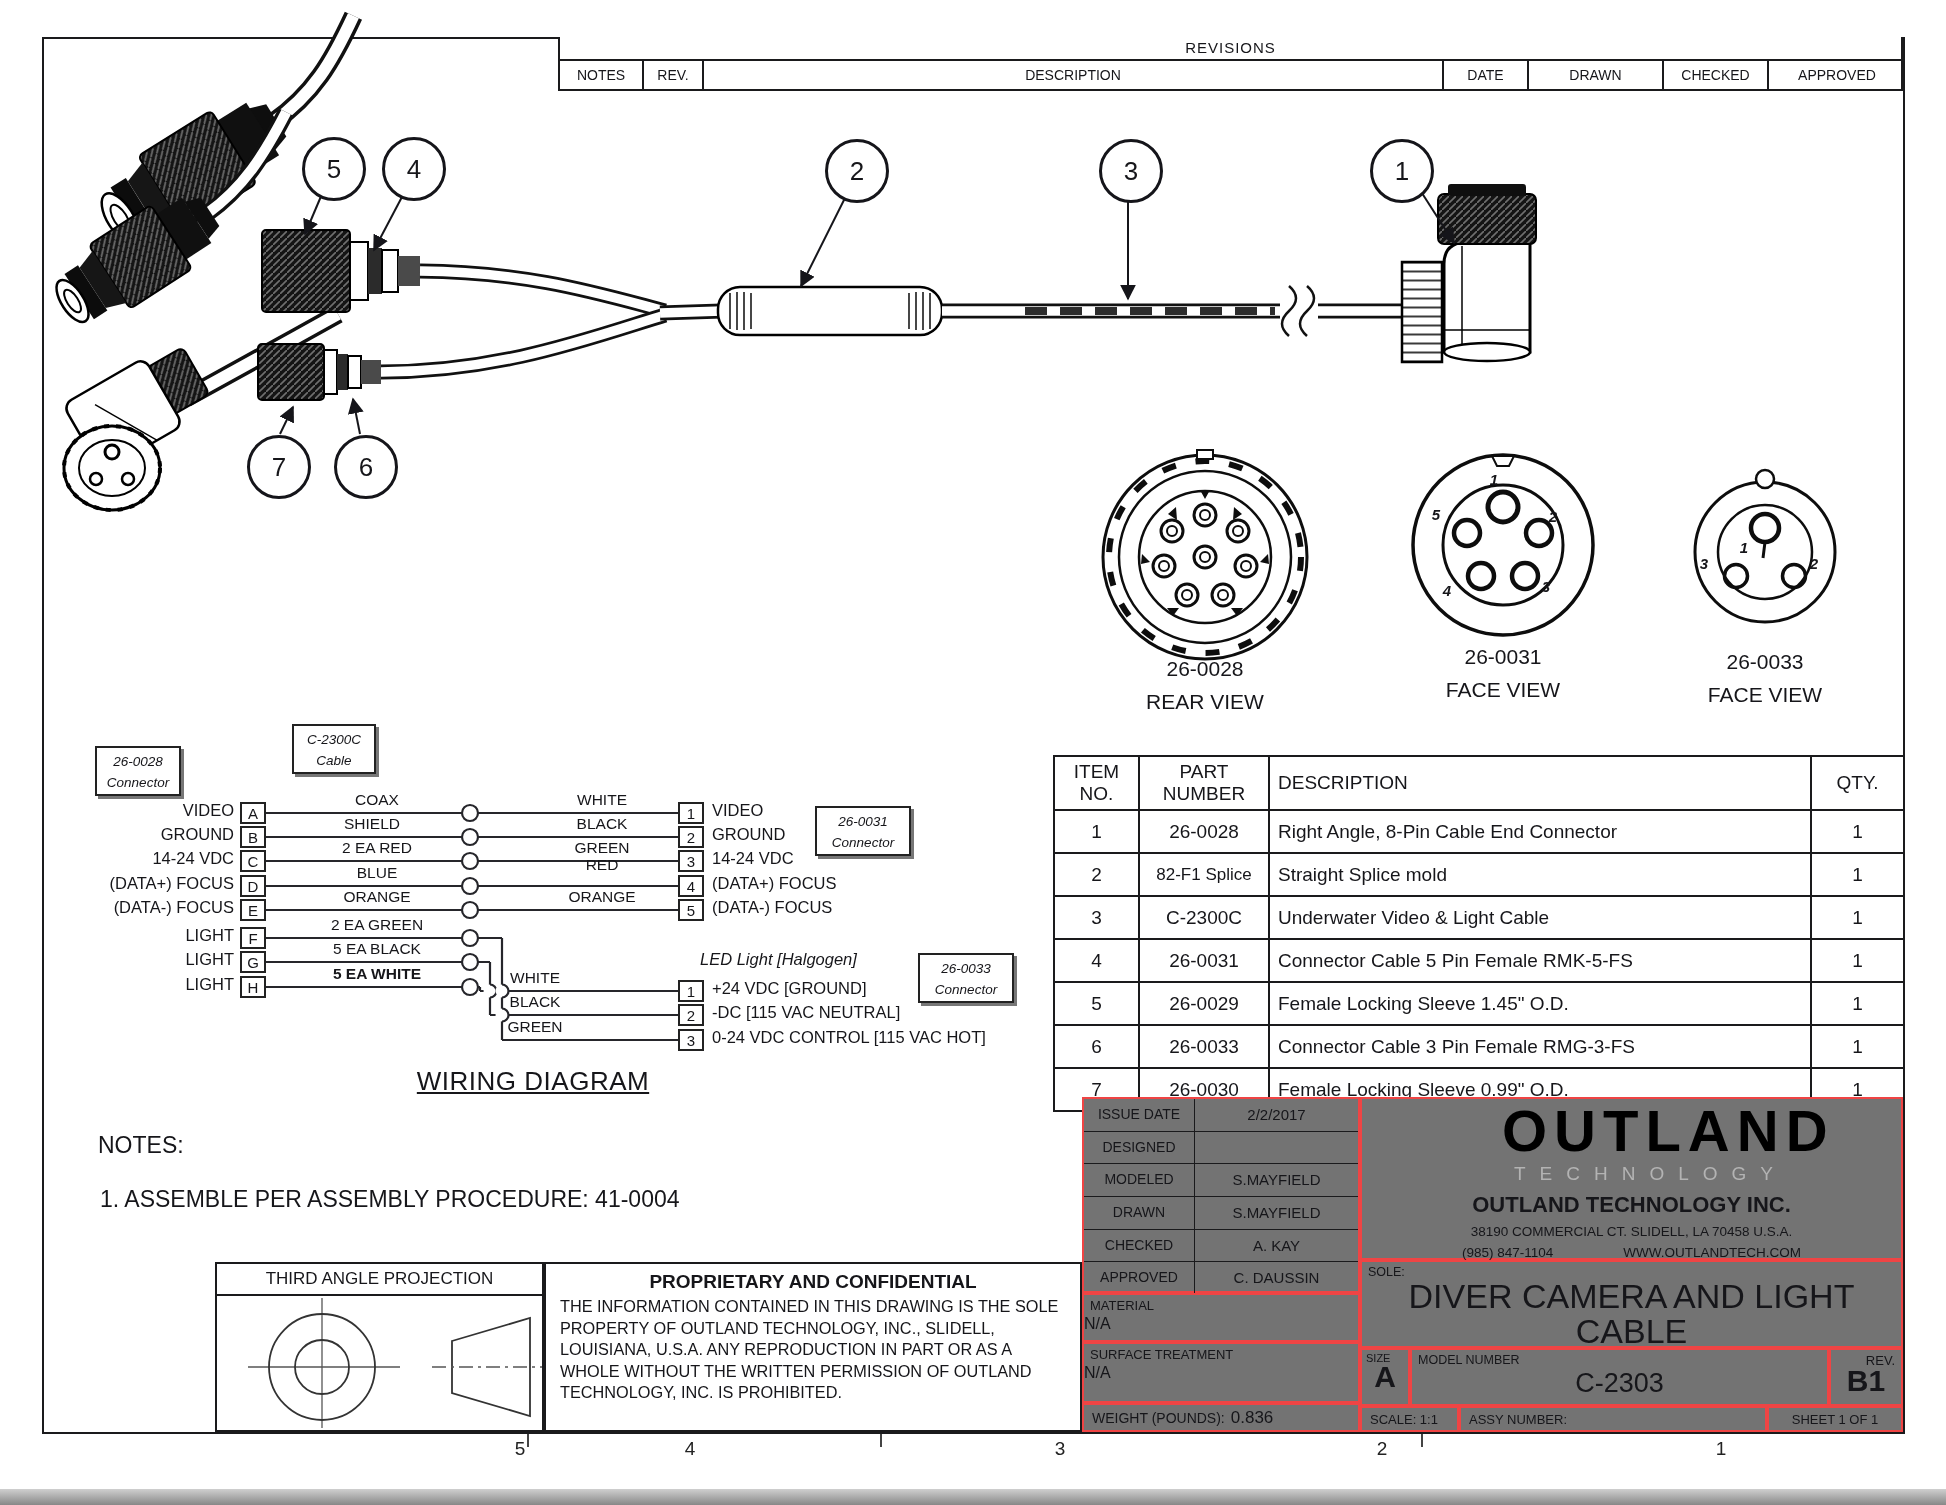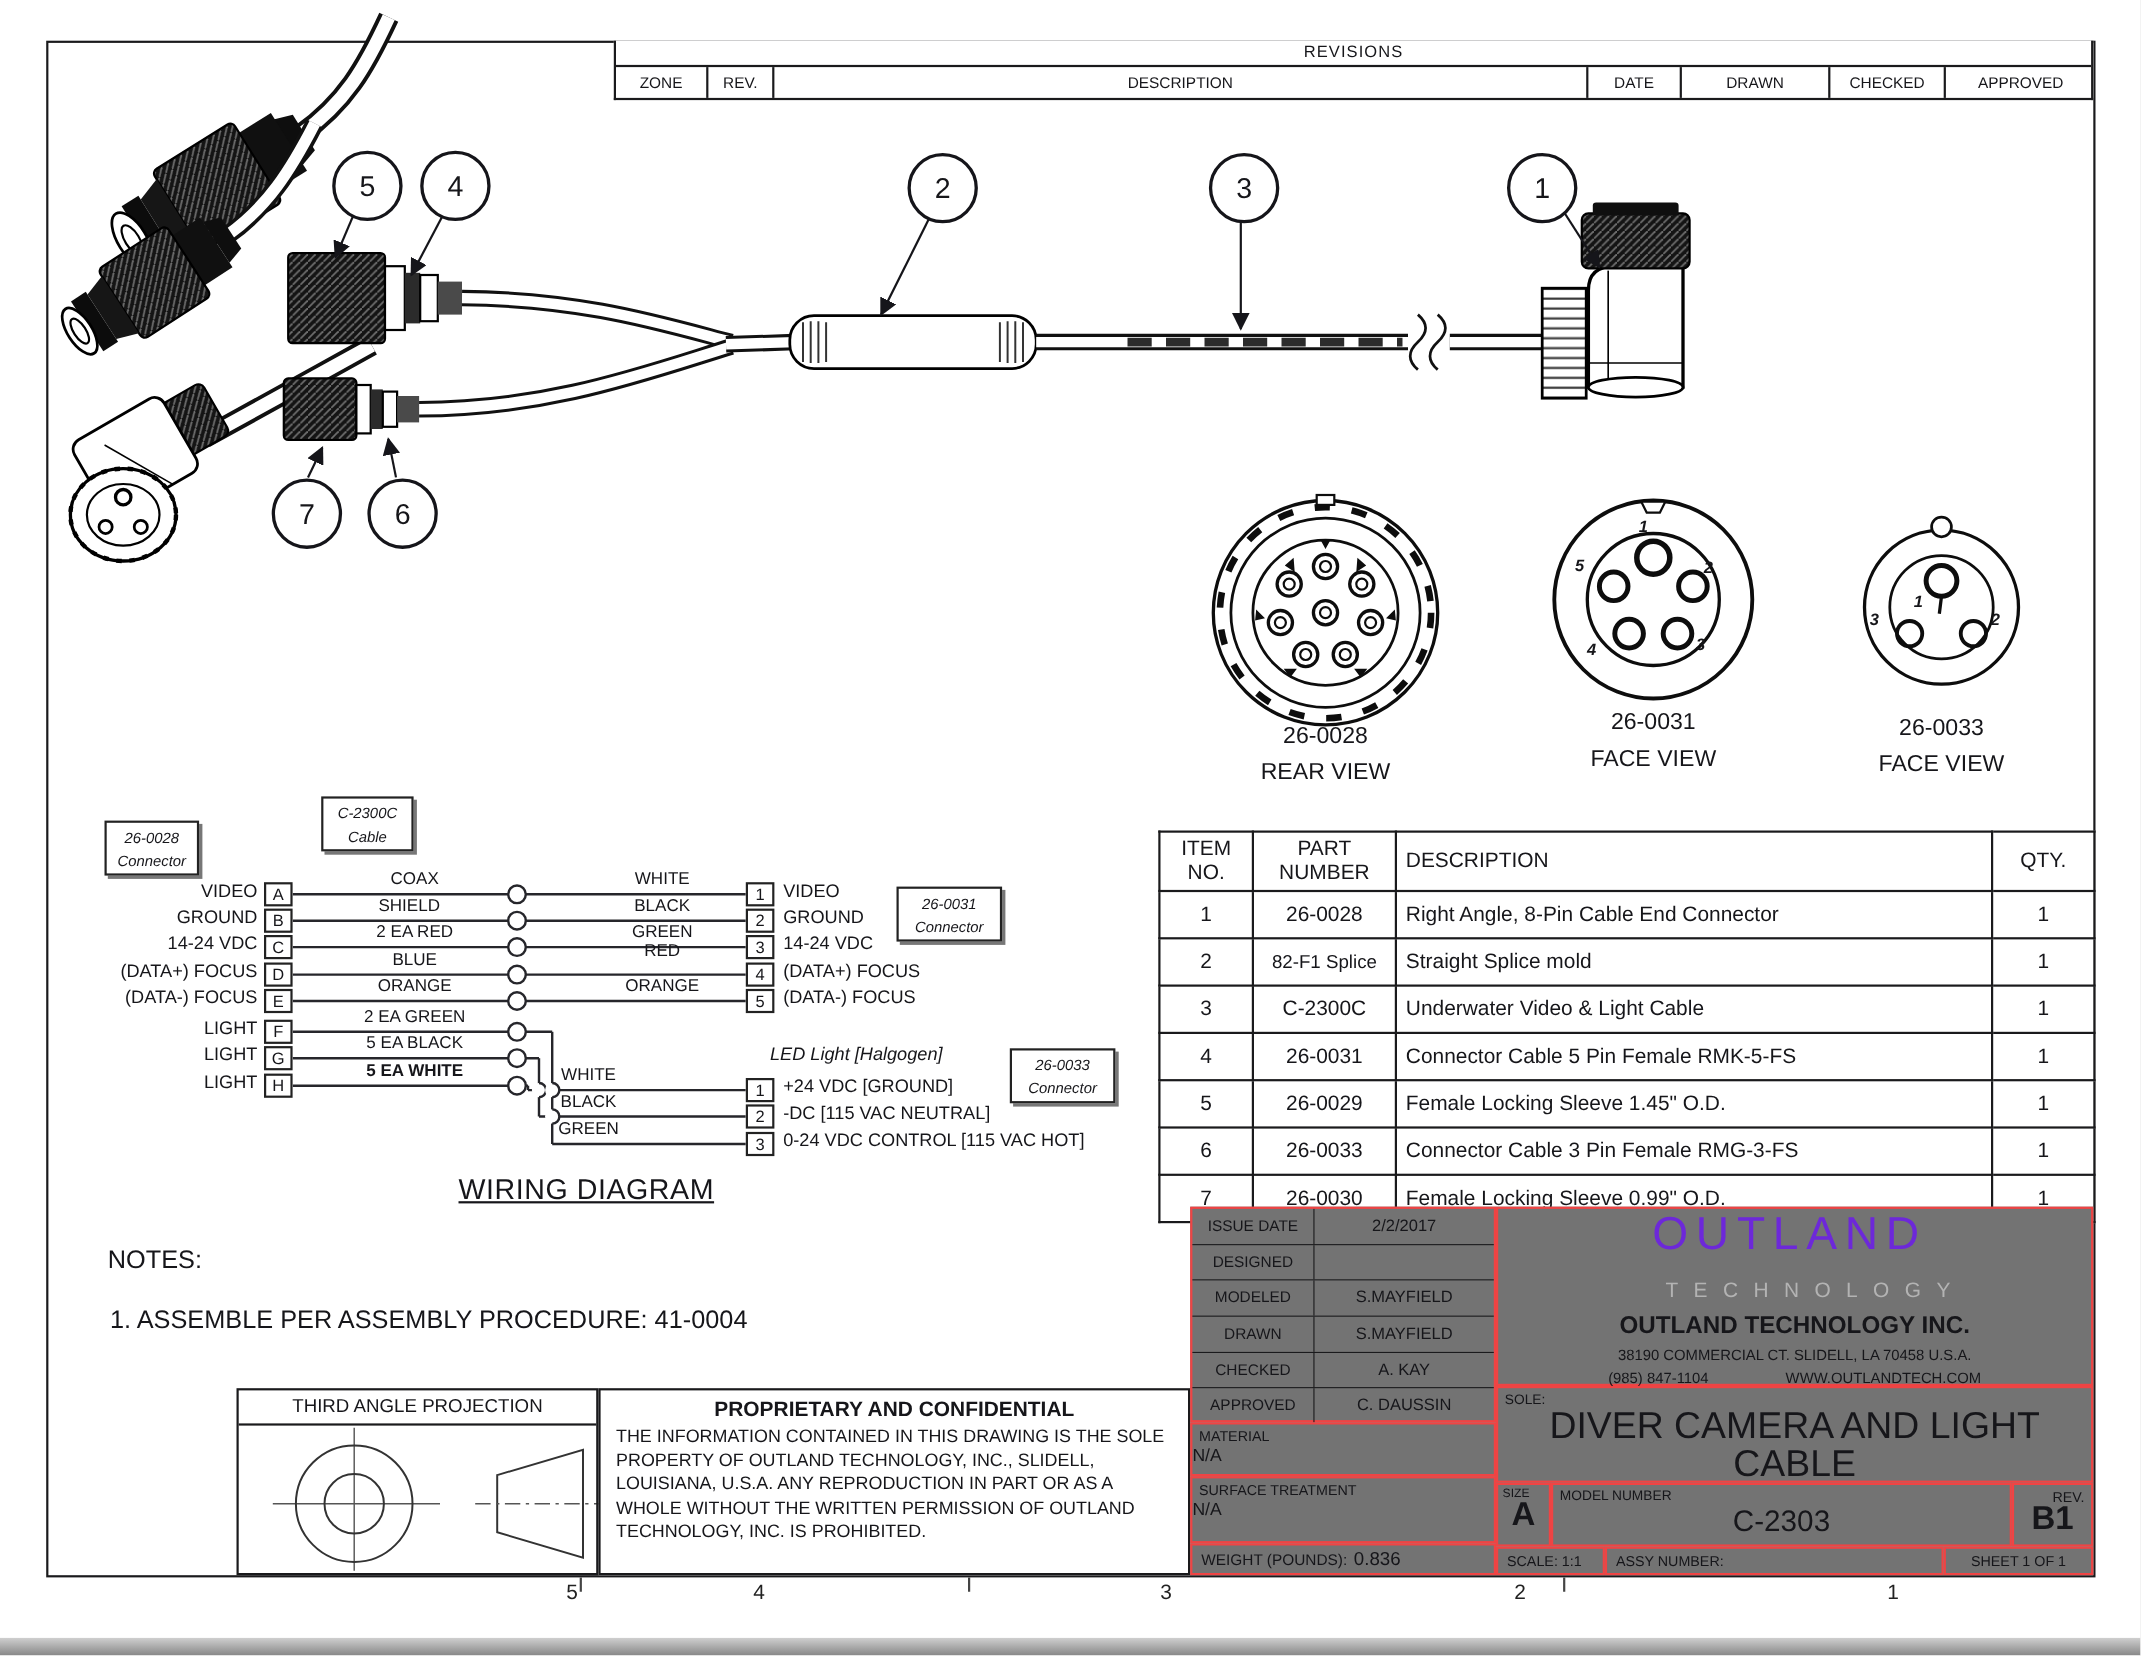--- a/index.html
+++ b/index.html
@@ -62,21 +62,21 @@
   .smallbox{font-size:13px;line-height:23px;padding-left:8px;box-sizing:border-box;}
   .sizelab{font-size:11px;padding:2px 0 0 4px;}
   .sizeval{font-size:30px;font-weight:bold;text-align:center;margin-top:-4px;}
   .modellab{font-size:12.5px;padding:3px 0 0 6px;}
   .modelval{font-size:27px;text-align:center;margin-top:1px;}
   .revlab{font-size:13px;text-align:right;padding:3px 6px 0 0;}
   .revval{font-size:30px;font-weight:bold;text-align:center;margin-top:-4px;}
   .titlelab{font-size:12.5px;padding:3px 0 0 6px;}
   .titleline{font-size:34px;text-align:center;line-height:35px;}
   
-  .logoOut{left:1502px;top:1097px;font-size:42px;font-weight:normal;color:#6d28d9;letter-spacing:7px;z-index:2;}
+  .logoOut{left:1502px;top:1097px;font-size:58px;font-weight:bold;color:#000000;letter-spacing:7px;z-index:2;}
   .logoTech{left:1514px;top:1163px;font-size:19px;color:#b3b3b3;letter-spacing:14px;z-index:3;}
   .coName{left:1360px;top:1192px;width:543px;text-align:center;font-size:22px;font-weight:bold;z-index:3;}
   .coAddr{left:1360px;top:1224px;width:543px;text-align:center;font-size:13.5px;z-index:3;}
   .coPhone{left:1360px;top:1245px;width:543px;display:flex;justify-content:center;gap:70px;font-size:13.5px;z-index:3;}
   .zonenum{position:absolute;top:1438px;width:30px;text-align:center;font-size:19px;color:#222;z-index:2;}
   .graybar{left:0;top:1489px;width:1946px;height:16px;background:linear-gradient(#cfcfcf,#878787);z-index:4;}
 </style>
 </head>
 <body>
 
@@ -294,21 +294,21 @@
       <path d="M1408,1122 h36 M1403,1132 h42 M1401,1142 h44 M1403,1152 h42 M1408,1162 h36 M1416,1172 h26 M1416,1113 h24" stroke-width="3"></path>
       <path d="M1438,1098 Q1462,1143 1432,1187" stroke="#fff" stroke-width="7"></path>
       <path d="M1438,1098 Q1462,1143 1432,1187" stroke="#b9b9b9" stroke-width="2"></path>
       <path d="M 1352,1136 C 1540,1166 1730,1108 1862,1124" stroke="#c2c2c2" stroke-width="5"></path>
     </g>
   </svg>
 
   <div class="abs revtable">
     <div class="revtitle">REVISIONS</div>
     <div class="revcols" id="rev-cols">
-        <div class="revcell" style="flex-basis: 82px;">ZONE</div>
+        <div class="revcell" style="flex-basis: 82px;">NOTES</div>
         <div class="revcell" style="flex-basis: 60px;">REV.</div>
         <div class="revcell" style="flex-basis: 740px;">DESCRIPTION</div>
         <div class="revcell" style="flex-basis: 85px;">DATE</div>
         <div class="revcell" style="flex-basis: 135px;">DRAWN</div>
         <div class="revcell" style="flex-basis: 105px;">CHECKED</div>
         <div class="revcell" style="flex-basis: 138px;">APPROVED</div>
       </div>
   </div>
 
   <div class="balloon" style="left:302px;top:137px">5</div>

